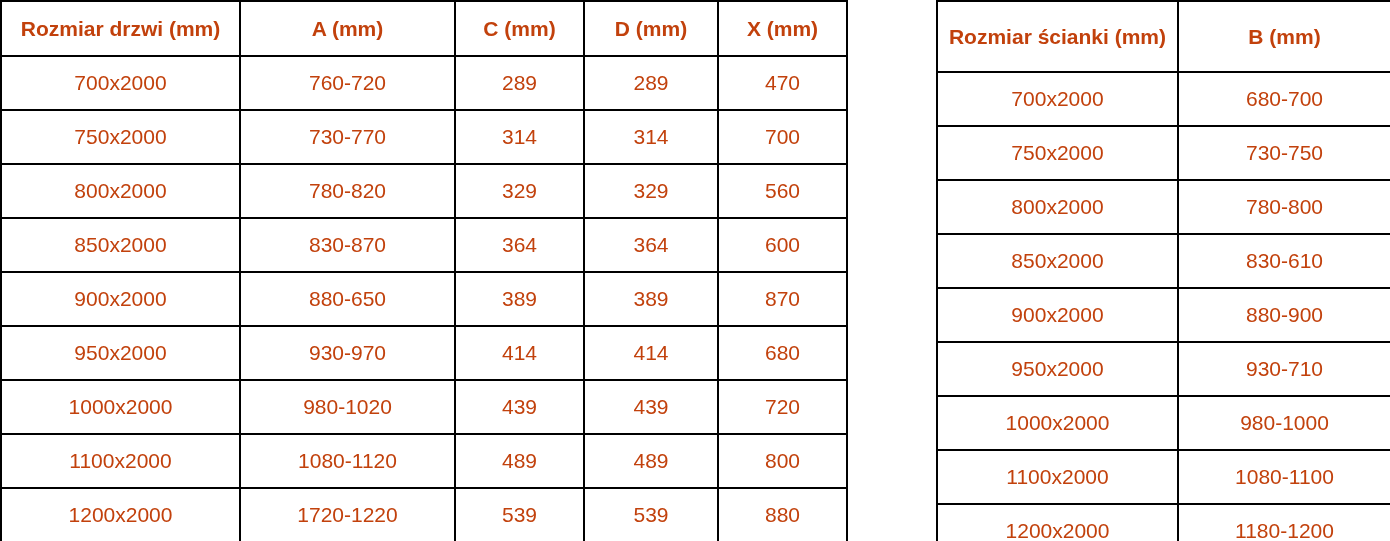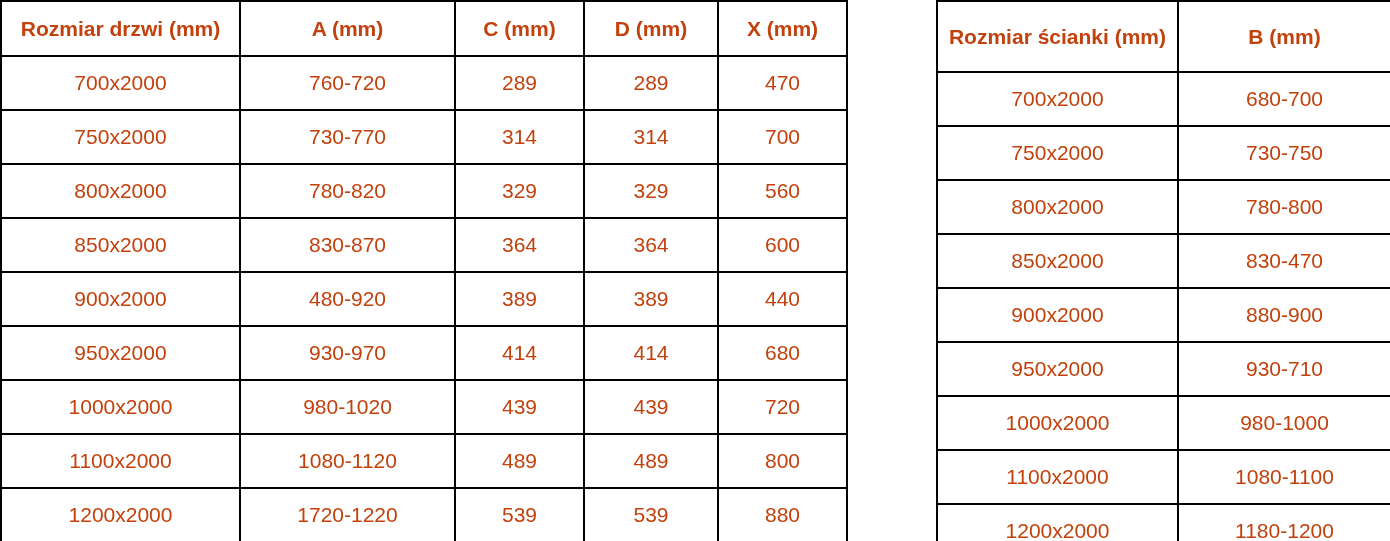--- a/index.html
+++ b/index.html
@@ -85,24 +85,24 @@
       </tr>
       <tr>
         <td>850x2000</td>
         <td>830-870</td>
         <td>364</td>
         <td>364</td>
         <td>600</td>
       </tr>
       <tr>
         <td>900x2000</td>
-        <td>480-920</td>
+        <td>880-650</td>
         <td>389</td>
         <td>389</td>
-        <td>440</td>
+        <td>870</td>
       </tr>
       <tr>
         <td>950x2000</td>
         <td>930-970</td>
         <td>414</td>
         <td>414</td>
         <td>680</td>
       </tr>
       <tr>
         <td>1000x2000</td>
@@ -147,21 +147,21 @@
       <tr>
         <td>750x2000</td>
         <td>730-750</td>
       </tr>
       <tr>
         <td>800x2000</td>
         <td>780-800</td>
       </tr>
       <tr>
         <td>850x2000</td>
-        <td>830-470</td>
+        <td>830-610</td>
       </tr>
       <tr>
         <td>900x2000</td>
         <td>880-900</td>
       </tr>
       <tr>
         <td>950x2000</td>
         <td>930-710</td>
       </tr>
       <tr>

